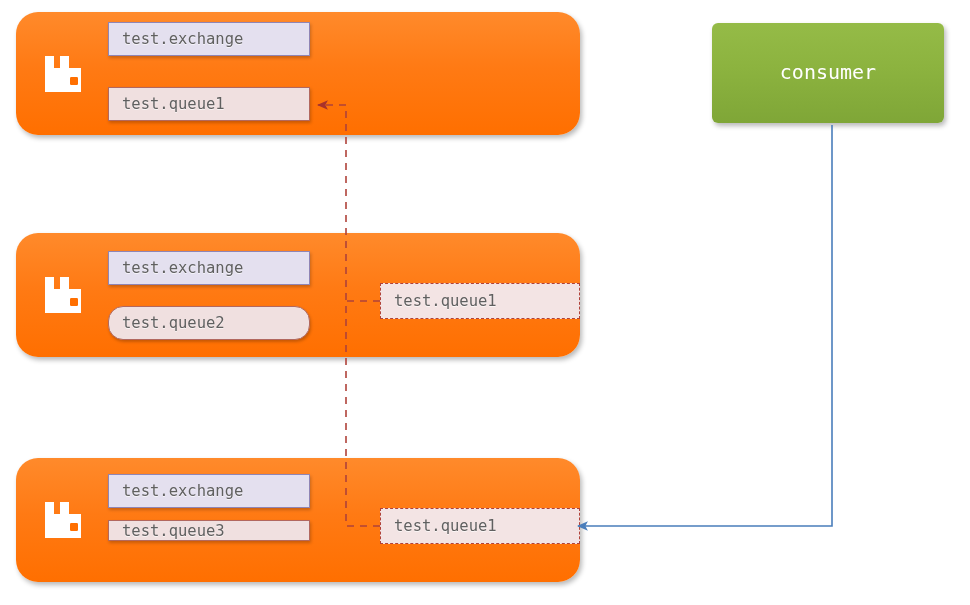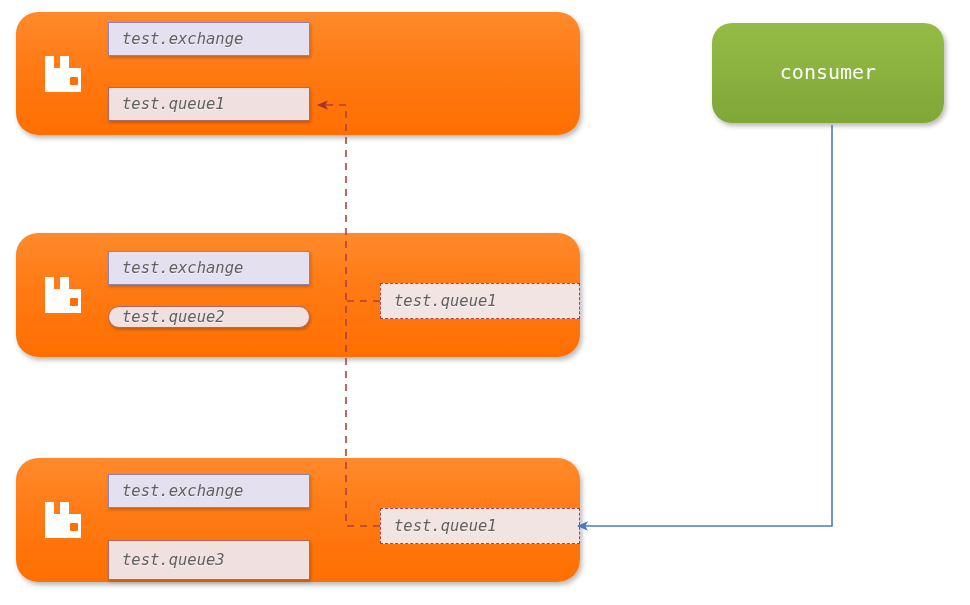--- a/index.html
+++ b/index.html
@@ -22,21 +22,20 @@
     height: 605px;
   }
 
   
   .broker {
     position: absolute;
     box-sizing: border-box;
     background: linear-gradient(to bottom, #ff8a2b 0%, #ff7a14 45%, #ff6f00 100%);
     border-radius: 22px;
     box-shadow: 2px 3px 5px rgba(0,0,0,0.28);
-    font-style: italic;
   }
 
   .rabbit-logo {
     position: absolute;
     left: 27px;
     top: 50%;
     transform: translateY(-50%);
     width: 42px;
     height: 40px;
   }
@@ -67,21 +66,21 @@
     background: #f3e4e4;
     border: 1.5px dashed #b0423a;
     box-shadow: none;
   }
 
   
   .consumer {
     position: absolute;
     box-sizing: border-box;
     background: linear-gradient(to bottom, #95bb47 0%, #8cb33f 45%, #7fa637 100%);
-    border-radius: 20px;
+    border-radius: 6px;
     box-shadow: 2px 3px 5px rgba(0,0,0,0.28);
     display: flex;
     flex-direction: column;
     align-items: center;
     justify-content: center;
     color: #ffffff;
     font-family: "DejaVu Sans Mono", "Liberation Mono", monospace;
     font-size: 20px;
     line-height: 1.28;
     white-space: pre;
@@ -118,36 +117,36 @@
   <div class="broker" style="left:16px; top:233px; width:564px; height:124px;">
     <span class="rabbit-logo">
       <svg width="42" height="40" viewBox="0 0 42 40" xmlns="http://www.w3.org/2000/svg">
         <path d="M2,2 L11,2 L11,14 L17,14 L17,2 L26,2 L26,14 L38,14 L38,38 L2,38 Z" fill="#ffffff"></path>
         <rect x="27" y="23" width="8" height="8" rx="1.2" fill="#ff6f00"></rect>
       </svg>
     </span>
 
     <div class="chip exchange" style="left:92px; top:18px; width:202px; height:34px;">test.exchange</div>
 
-    <div class="chip queue" style="left:92px; top:73px; width:202px; height:22px;border-radius:15px;">test.queue2</div>
+    <div class="chip queue" style="left:92px; top:73px; width:202px; height:34px;border-radius:15px;">test.queue2</div>
 
     <div class="chip queue-dashed" style="left:364px; top:50px; width:200px; height:36px;">test.queue1</div>
   </div>
 
   <div class="broker" style="left:16px; top:458px; width:564px; height:124px;">
     <span class="rabbit-logo">
       <svg width="42" height="40" viewBox="0 0 42 40" xmlns="http://www.w3.org/2000/svg">
         <path d="M2,2 L11,2 L11,14 L17,14 L17,2 L26,2 L26,14 L38,14 L38,38 L2,38 Z" fill="#ffffff"></path>
         <rect x="27" y="23" width="8" height="8" rx="1.2" fill="#ff6f00"></rect>
       </svg>
     </span>
 
     <div class="chip exchange" style="left:92px; top:16px; width:202px; height:34px;">test.exchange</div>
 
-    <div class="chip queue" style="left:92px; top:82px; width:202px; height:40px;">test.queue3</div>
+    <div class="chip queue" style="left:92px; top:62px; width:202px; height:21px;">test.queue3</div>
 
     <div class="chip queue-dashed" style="left:364px; top:50px; width:200px; height:36px;">test.queue1</div>
   </div>
 
   <div class="consumer" style="left:712px; top:23px; width:232px; height:100px;">
     <span class="cline">consumer</span>
   </div>
 
   <svg id="links" xmlns="http://www.w3.org/2000/svg">
     <defs>

